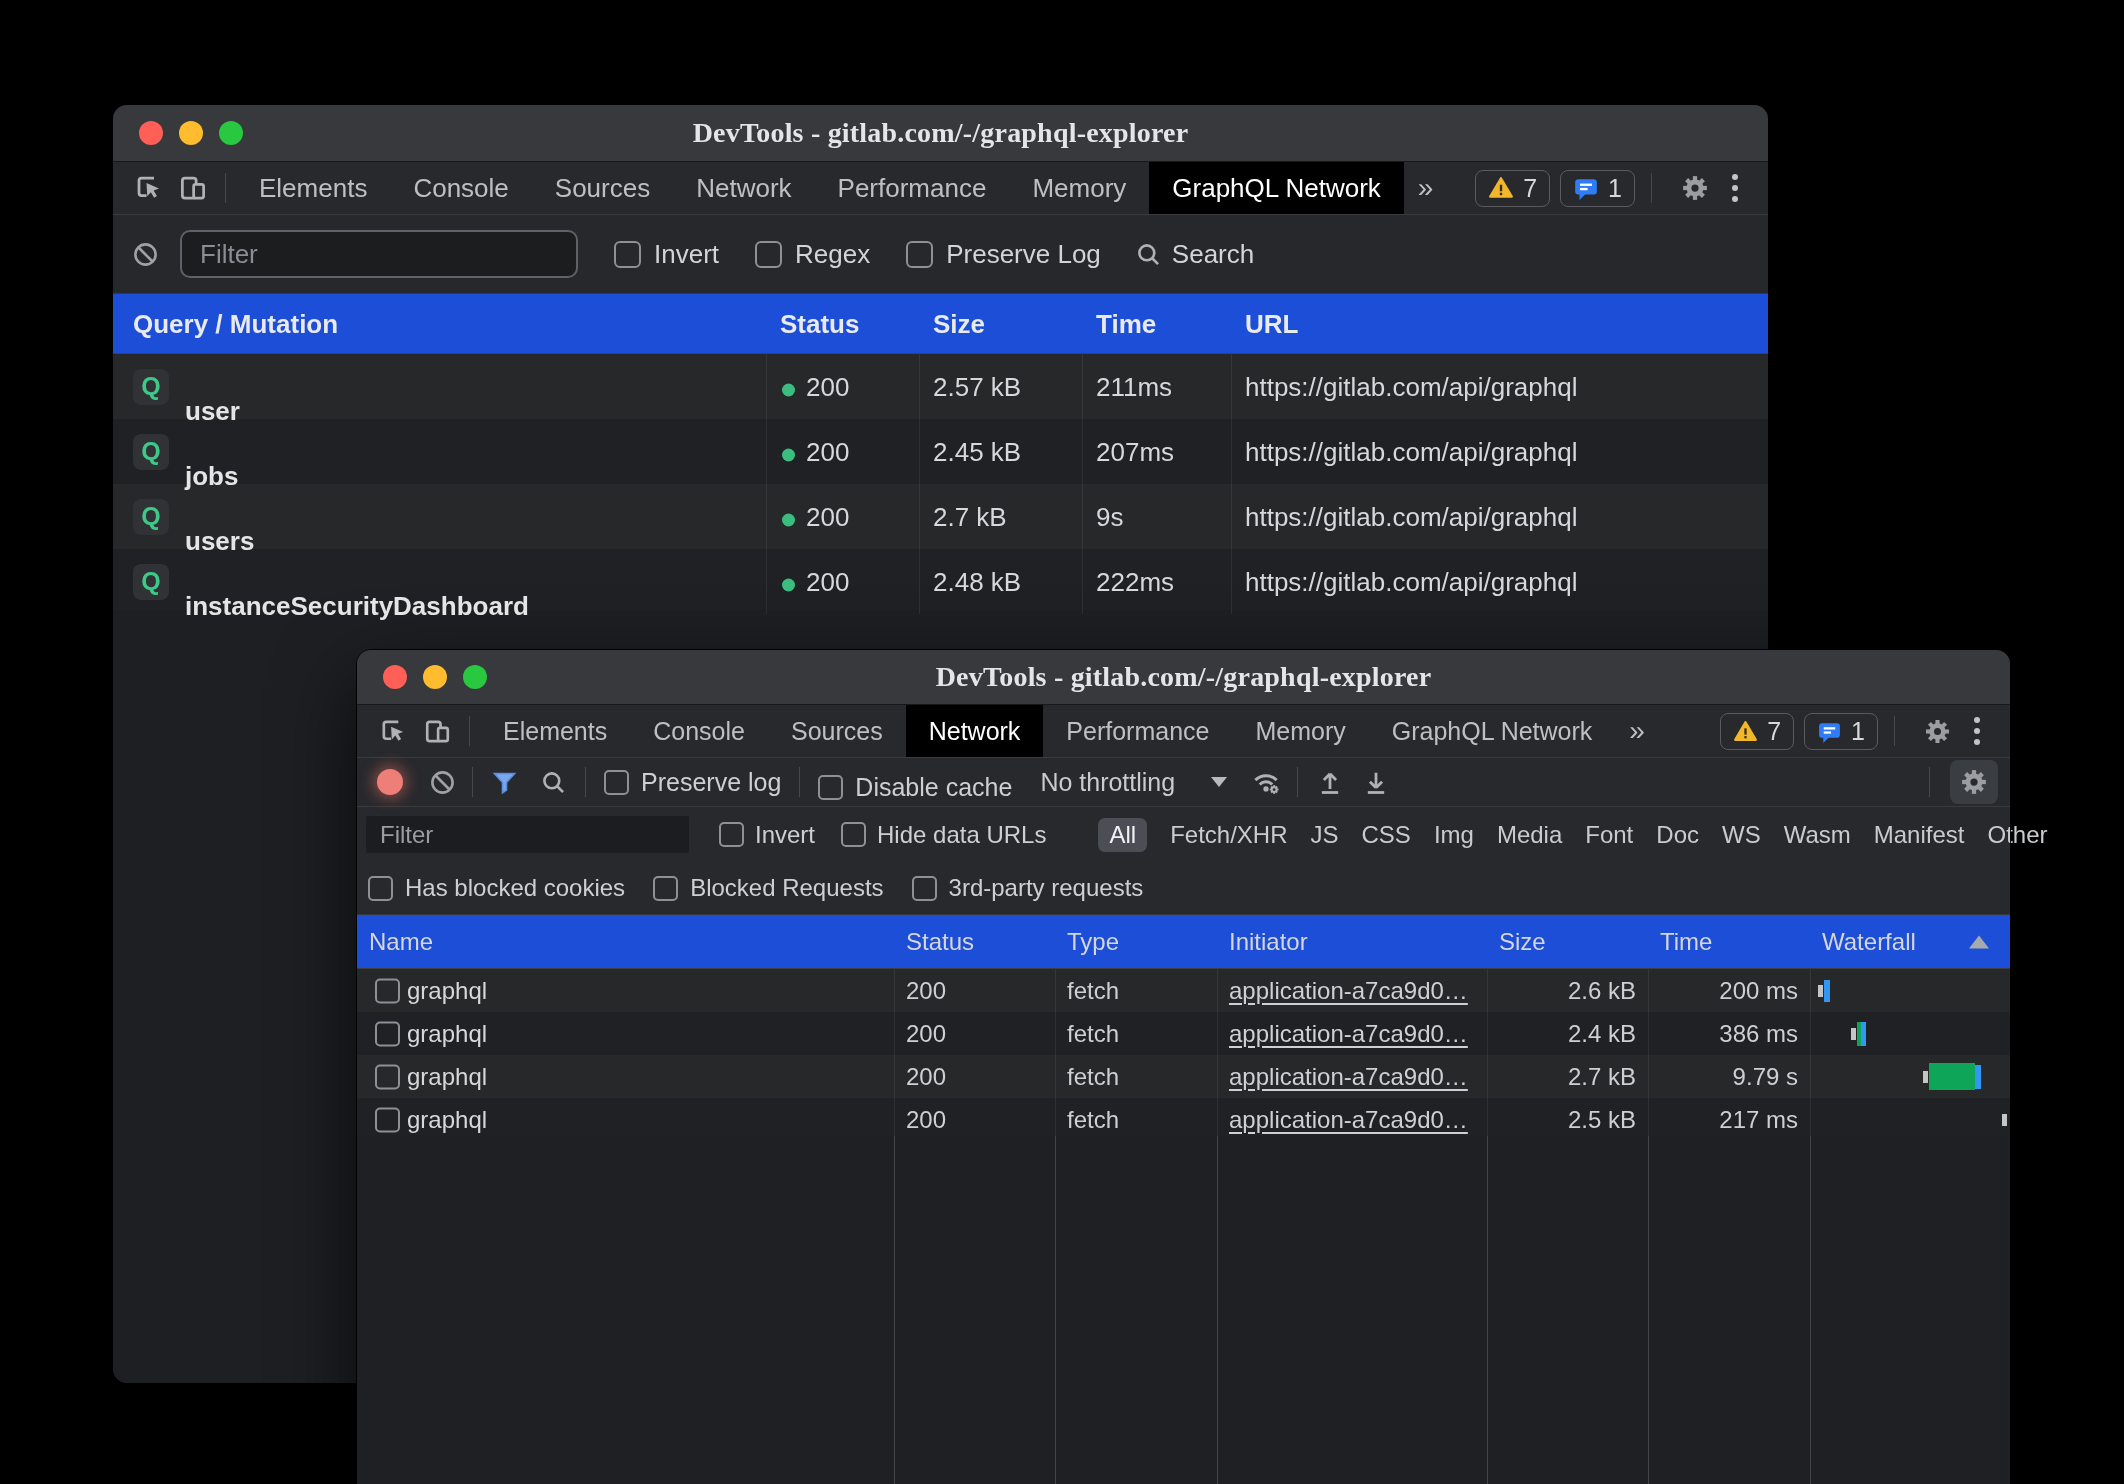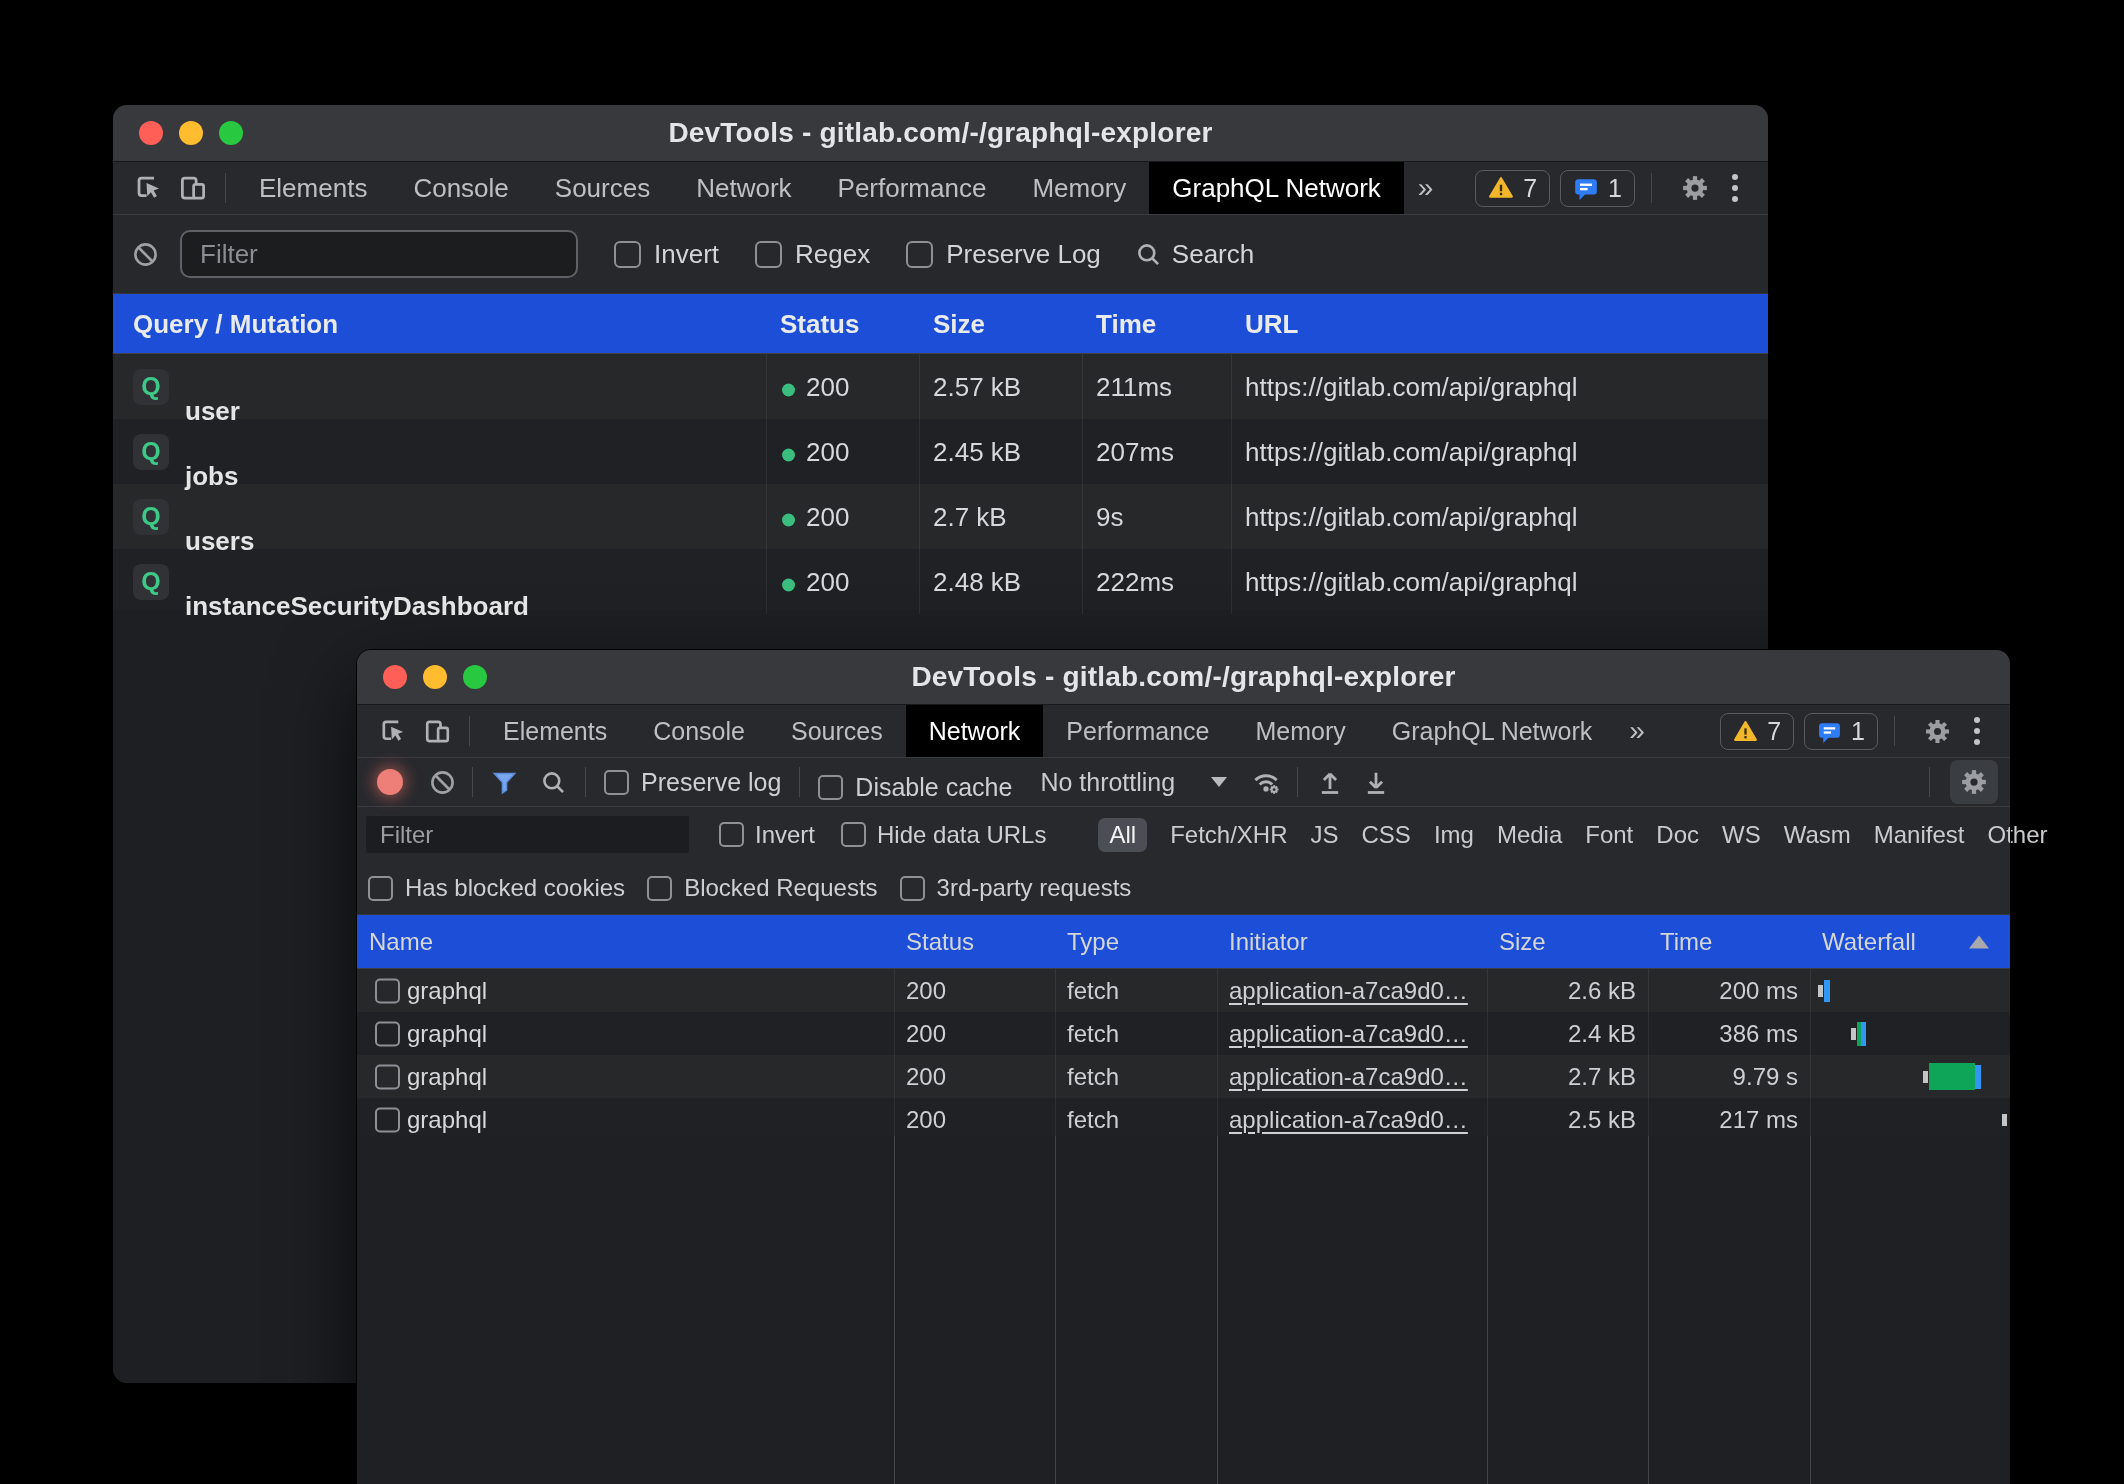--- a/index.html
+++ b/index.html
@@ -7,21 +7,21 @@
     width:2124px;height:1484px;overflow:hidden;position:relative;
     background:#000;font-family:"Liberation Sans","DejaVu Sans",sans-serif;
     -webkit-font-smoothing:antialiased;
   }
   .window{position:absolute;background:#202225;box-shadow:0 30px 80px rgba(0,0,0,.7);outline:1px solid rgba(0,0,0,.85);}
   #back-window{left:113px;top:105px;width:1655px;height:1278px;border-radius:14px;}
   #front-window{left:357px;top:650px;width:1653px;height:834px;border-radius:14px 14px 0 0;}
 
   
   .titlebar{position:relative;background:#38393d;border-bottom:1px solid #17181a;
-    display:flex;align-items:center;justify-content:center;border-radius:14px 14px 0 0;}
+    display:flex;align-items:center;justify-content:center;border-radius:14px 14px 0 0;font-family:Liberation Serif, serif;}
   #back-window .titlebar{height:56px;}
   #front-window .titlebar{height:54px;}
   .traffic{position:absolute;left:26px;top:50%;transform:translateY(-50%);display:flex;gap:16px;}
   .tldot{width:24px;height:24px;border-radius:50%;}
   .tl-red{background:#ff5f57;} .tl-yellow{background:#febc2e;} .tl-green{background:#28c840;}
   .wtitle{font-size:28px;font-weight:bold;color:#e4e5e7;letter-spacing:.2px;}
 
   
   .tabbar{background:#28292d;border-bottom:1px solid #3a3b3f;display:flex;align-items:center;padding:0 16px 0 14px;}
   #back-window .tabbar{height:52px;}
@@ -91,21 +91,21 @@
 
   
   .net-filterrow{height:55px;background:#28292d;display:flex;align-items:center;padding:0 14px 0 9px;}
   .net-filter{width:323px;height:37px;border:none;border-radius:2px;background:#1b1d20;color:#dfe1e3;
     font-size:24px;padding:0 14px;outline:none;box-sizing:border-box;font-family:inherit;flex:0 0 auto;}
   .net-filter::placeholder{color:#9a9da1;}
   .net-filterrow .net-cb{font-size:24px;gap:11px;}
   .chips{display:flex;align-items:center;gap:23px;margin-left:20px;color:#c9cbce;font-size:24px;}
   .chip{white-space:nowrap;}
   .chip.active{background:#4b4e54;color:#f1f2f3;border-radius:7px;padding:3px 11px;margin-left:32px;}
-  .net-blockedrow{height:52px;background:#28292d;display:flex;align-items:center;padding:0 14px 0 11px;gap:22px;border-bottom:0;}
+  .net-blockedrow{height:52px;background:#28292d;display:flex;align-items:center;padding:0 14px 0 11px;gap:28px;border-bottom:0;}
   .net-blockedrow .net-cb{font-size:24px;gap:12px;}
 
   
   .fname{color:#d6d8da;}
   .fsec{color:#cdd0d3;}
   .flink{color:#ced0d3;text-decoration:underline;text-underline-offset:4px;}
   .rnum{text-align:right;}
   .sort-asc{position:absolute;width:0;height:0;border-left:10px solid transparent;border-right:10px solid transparent;
     border-bottom:13px solid #a7a9ad;top:50%;transform:translateY(-50%);}
   .wf{position:absolute;top:0;height:100%;z-index:2;}

